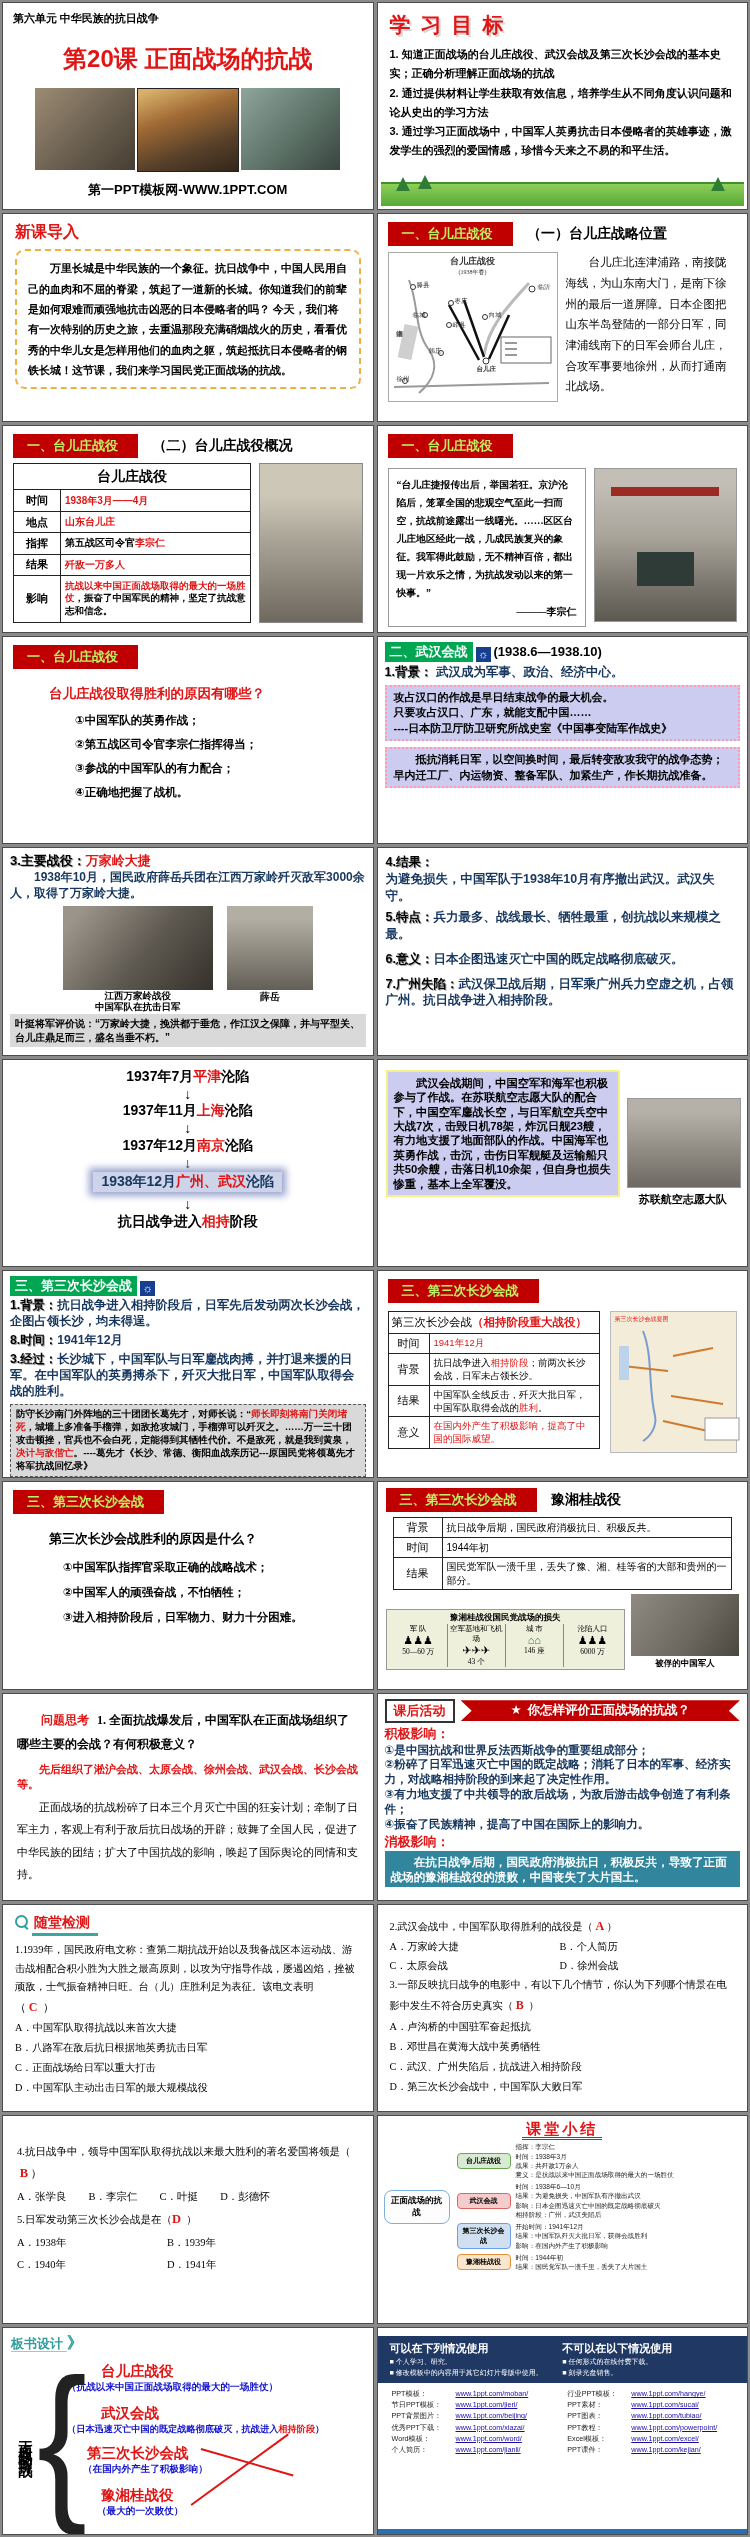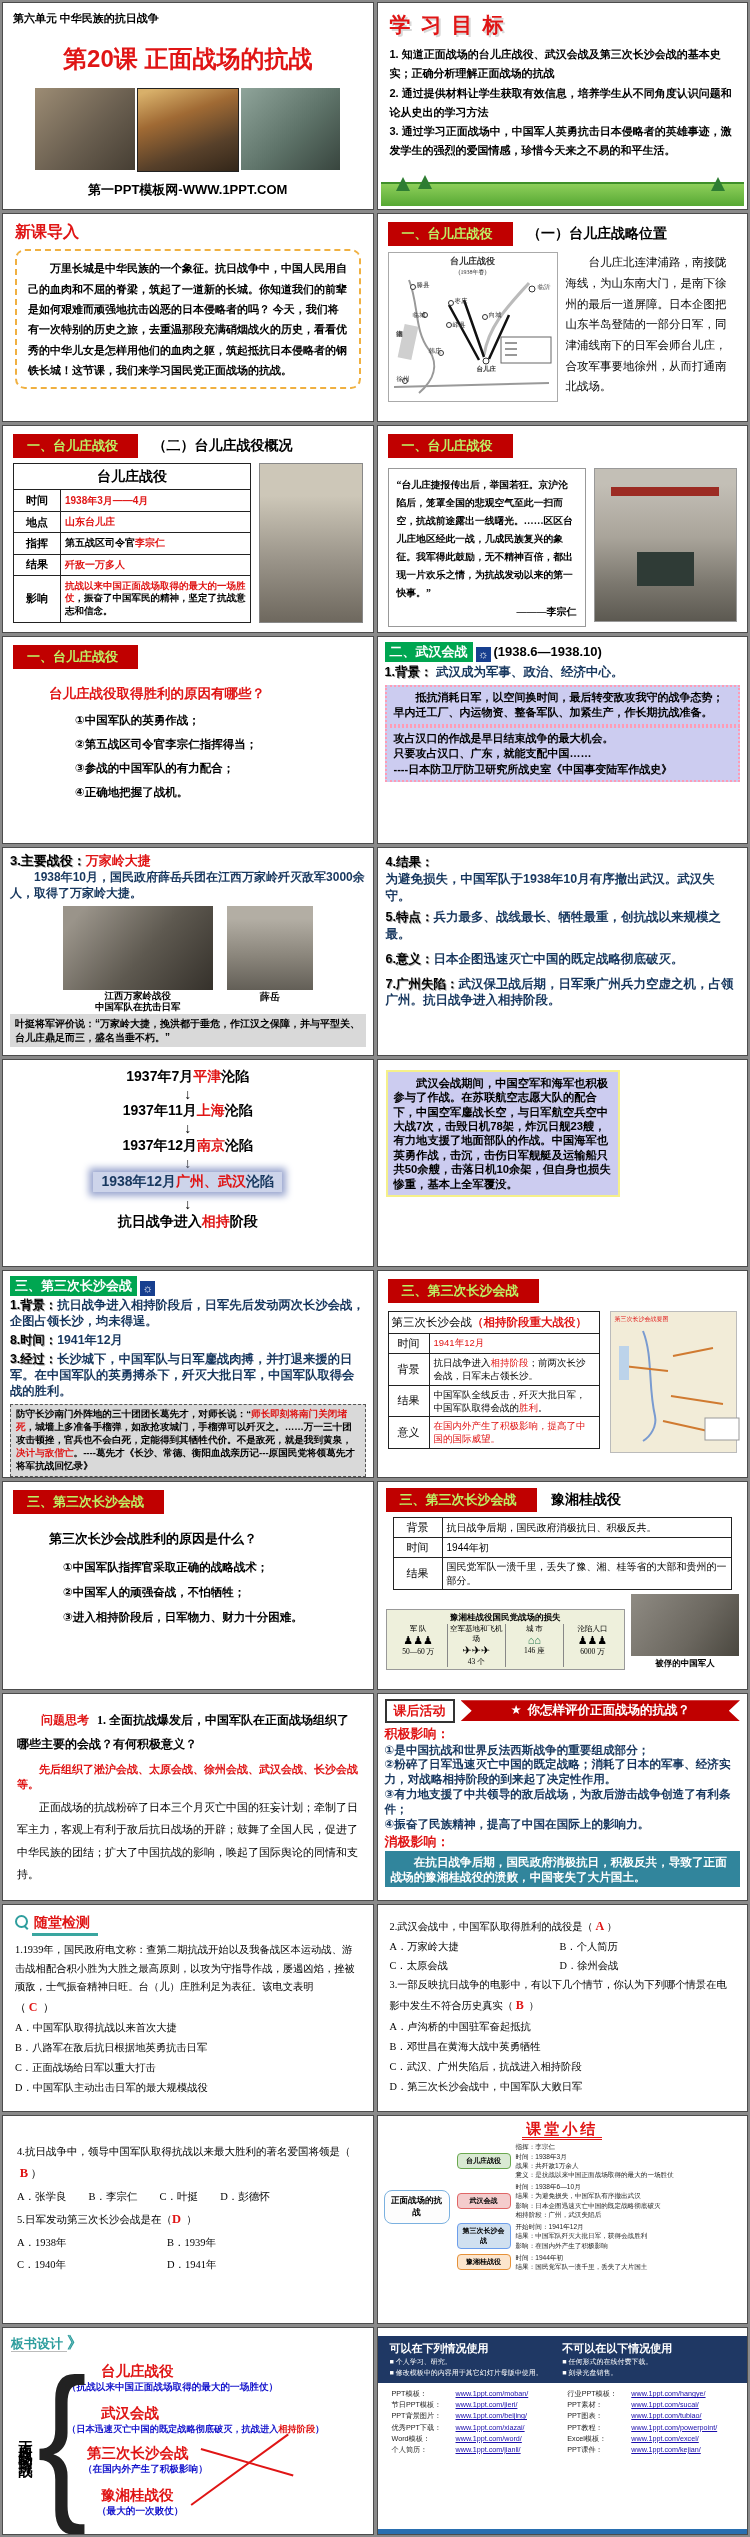--- a/index.html
+++ b/index.html
@@ -172,27 +172,27 @@
 </div>
 
 <div class="slide" style="padding:5px 7px;">
   <div style="font-size:13px;font-weight:700;">
     <span class="chipG">二、武汉会战</span><span class="sun">☼</span><span>(1938.6—1938.10)</span>
   </div>
   <div style="font-size:12.5px;margin:2px 0 4px;">
     <span class="shLab">1.背景：</span>
     <span class="navy" style="font-weight:700;">武汉成为军事、政治、经济中心。</span>
   </div>
-  <div class="lavBox">
-    <div style="text-indent:2em;">抵抗消耗日军，以空间换时间，最后转变敌攻我守的战争态势；早内迁工厂、内运物资、整备军队、加紧生产，作长期抗战准备。</div>
-  </div>
   <div class="lavBox" style="margin-bottom:6px;">
     <div>攻占汉口的作战是早日结束战争的最大机会。</div>
     <div>只要攻占汉口、广东，就能支配中国……</div>
     <div>----日本防卫厅防卫研究所战史室《中国事变陆军作战史》</div>
+  </div>
+  <div class="lavBox">
+    <div style="text-indent:2em;">抵抗消耗日军，以空间换时间，最后转变敌攻我守的战争态势；早内迁工厂、内运物资、整备军队、加紧生产，作长期抗战准备。</div>
   </div>
 </div>
 
 <div class="slide" style="padding:4px 7px;">
   <div style="font-size:13px;">
     <span class="shLab">3.主要战役：</span><span class="red" style="font-weight:700;">万家岭大捷</span>
   </div>
   <div class="navy" style="font-weight:700;font-size:12px;line-height:1.3;text-indent:2em;">1938年10月，国民政府薛岳兵团在江西万家岭歼灭敌军3000余人，取得了万家岭大捷。</div>
   <div style="display:flex;gap:14px;margin:4px 0 2px;justify-content:center;">
     <div style="text-align:center;">
@@ -223,20 +223,24 @@
   <div style="font-size:14px;line-height:1.2;">↓</div>
   <div style="font-size:14px;font-weight:700;display:inline-block;background:#cdd4ea;box-shadow:0 0 7px 4px #9aa6cf;padding:1px 8px;"><span class="navy">1938年12月</span><span class="red">广州、武汉</span><span class="navy">沦陷</span></div>
   <div style="font-size:14px;line-height:1.2;margin-top:4px;">↓</div>
   <div style="font-size:14px;font-weight:700;"><span>抗日战争进入</span><span class="red">相持</span><span>阶段</span></div>
 </div>
 
 <div class="slide" style="padding:10px 8px;">
   <div style="display:flex;gap:7px;align-items:flex-start;">
     <div style="width:218px;flex:none;background:#ccccf0;border:2px solid #f5f08a;padding:4px 6px;">
       <div style="font-weight:700;font-size:11.3px;line-height:1.28;text-indent:2em;">武汉会战期间，中国空军和海军也积极参与了作战。在苏联航空志愿大队的配合下，中国空军鏖战长空，与日军航空兵空中大战7次，击毁日机78架，炸沉日舰23艘，有力地支援了地面部队的作战。中国海军也英勇作战，击沉，击伤日军舰艇及运输船只共50余艘，击落日机10余架，但自身也损失惨重，基本上全军覆没。</div>
+    </div>
+    <div style="flex:1;text-align:center;margin-top:28px;">
+      <div style="width:100%;height:88px;background:linear-gradient(#b5b1a8 15%,#938f86 55%,#6d6962);border:1px solid #999;"></div>
+      <div style="font-weight:700;font-size:11px;margin-top:4px;">苏联航空志愿大队</div>
     </div>
   </div>
 </div>
 
 <div class="slide" style="padding:5px 7px;">
   <div style="font-size:13px;font-weight:700;margin-bottom:2px;">
     <span class="chipG">三、第三次长沙会战</span><span class="sun">☼</span>
   </div>
   <div style="font-size:12.3px;line-height:1.3;margin-bottom:3px;"><span class="shLab">1.背景：</span><span class="navy" style="font-weight:700;">抗日战争进入相持阶段后，日军先后发动两次长沙会战，企图占领长沙，均未得逞。</span></div>
   <div style="font-size:12.3px;line-height:1.3;margin-bottom:3px;"><span class="shLab">8.时间：</span><span class="navy" style="font-weight:700;">1941年12月</span></div>

